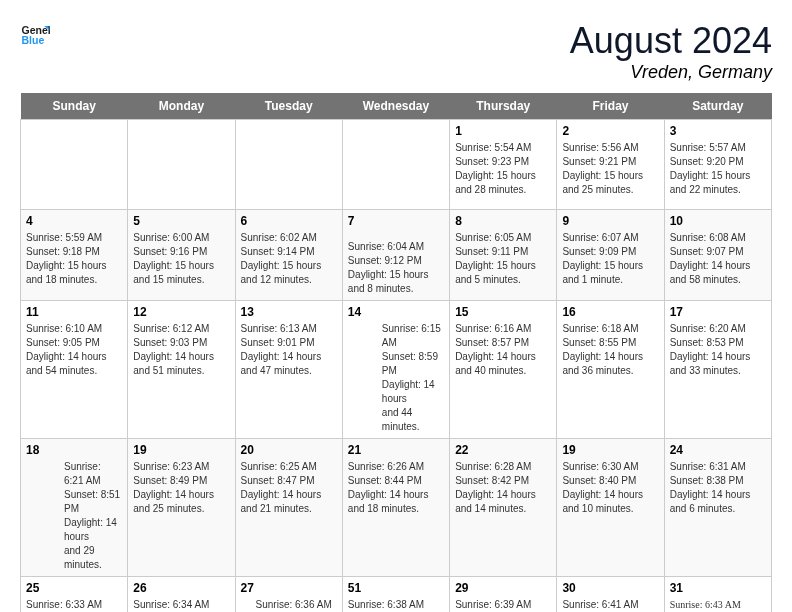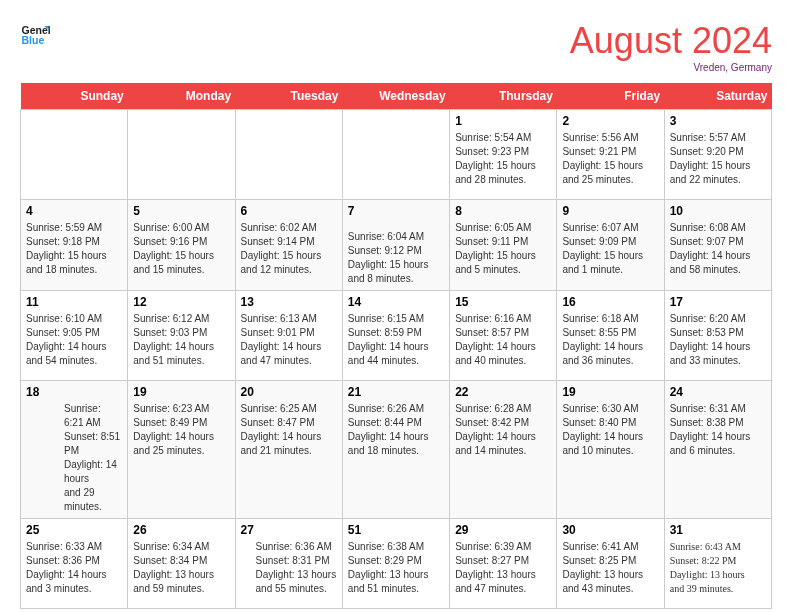--- a/index.html
+++ b/index.html
@@ -24,36 +24,37 @@
     .logo-icon {
       width: 30px;
       height: 30px;
     }
     .title-block {
       text-align: right;
     }
     .month-year {
       font-size: 36px;
       font-weight: normal;
-      color: #ef4444;
+      color: #0f172a;
     }
     .location {
-      font-size: 10px;
-      color: #701a75;
+      font-size: 18px;
+      color: #000000;
+      font-style: italic;
     }
     table {
       width: 100%;
       border-collapse: collapse;
       font-size: 11px;
     }
     thead tr th {
-      background-color: #ef4444;
+      background-color: #737373;
       color: #fff;
       padding: 6px 4px;
-      text-align: right;
+      text-align: center;
       font-size: 12px;
       font-weight: bold;
     }
     tbody tr td {
       border: 1px solid #ccc;
       vertical-align: top;
       padding: 4px 5px;
       width: 14.28%;
       height: 90px;
     }
@@ -210,21 +211,21 @@
         </td>
         <td>
           <span class="day-num">13</span>
           <div class="day-info" style="white-space: pre-line;">Sunrise: 6:13 AM
 Sunset: 9:01 PM
 Daylight: 14 hours
 and 47 minutes.</div>
         </td>
         <td>
           <span class="day-num">14</span>
-          <div class="day-info" style="white-space: pre-line;">Sunrise: 6:15 AM
+          <div class="day-info" style="white-space: pre-line; margin-left: 34px;">Sunrise: 6:15 AM
 Sunset: 8:59 PM
 Daylight: 14 hours
 and 44 minutes.</div>
         </td>
         <td>
           <span class="day-num">15</span>
           <div class="day-info" style="white-space: pre-line;">Sunrise: 6:16 AM
 Sunset: 8:57 PM
 Daylight: 14 hours
 and 40 minutes.</div>

